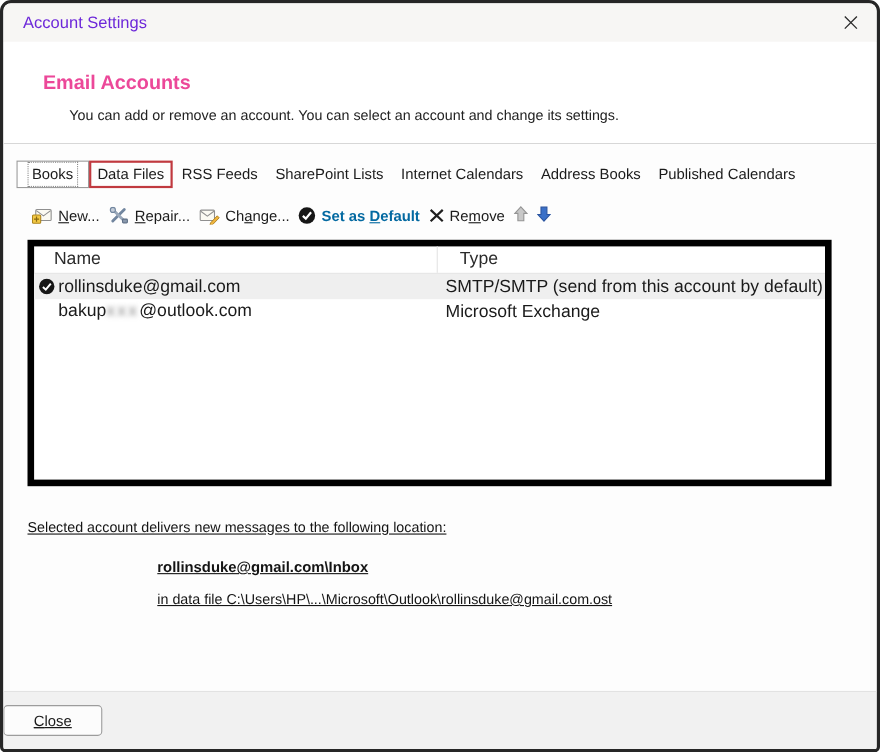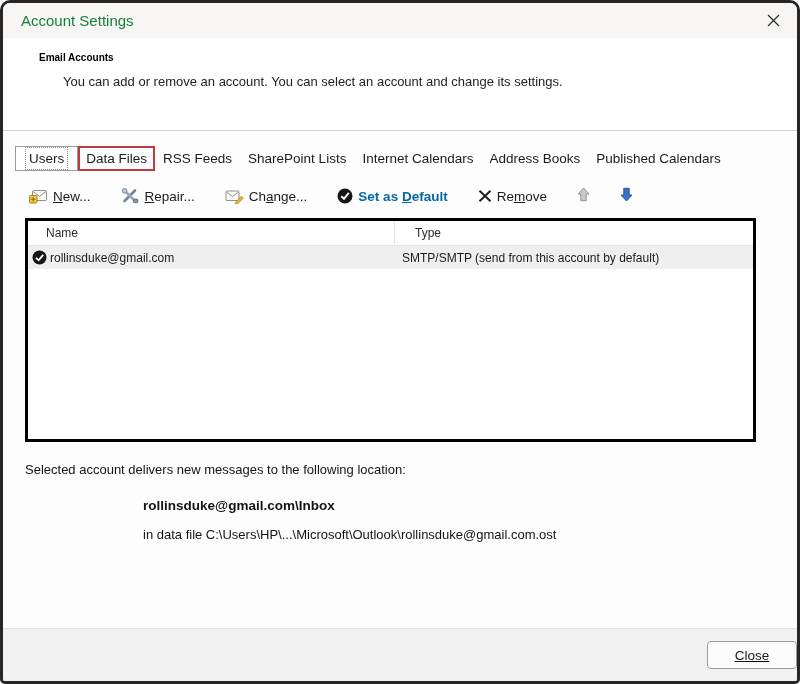--- a/index.html
+++ b/index.html
@@ -12,29 +12,29 @@
     display: flex; flex-direction: column;
     background: #fdfdfd;
   }
   
   .titlebar {
     height: 35px; flex: 0 0 35px;
     background: #f7f6f4;
     display: flex; align-items: center;
     padding: 0 16px 0 18px;
   }
-  .titlebar .title { font-size: 15px; color: #15803d; }
+  .titlebar .title { font-size: 15px; color: #6d28d9; }
   .titlebar .close { margin-left: auto; cursor: pointer; display:flex; align-items:center; }
   
   .header {
     height: 93px; flex: 0 0 93px;
     background: #ffffff;
     border-bottom: 1px solid #d7d7d7;
   }
-  .header .h-title { font-size: 10px; font-weight: bold; color:#000000; margin: 14px 0 0 36px; }
+  .header .h-title { font-size: 18px; font-weight: bold; color:#ec4899; margin: 27px 0 0 36px; }
   .header .h-desc  { font-size: 13px; color:#222; margin: 11px 0 0 60px; }
   
   .body { flex: 1 1 auto; background:#fdfdfd; position: relative; }
   .tabs {
     display: flex; align-items: center;
     margin: 15px 0 0 12px;
     font-size: 13.5px; color:#1b1b1b;
   }
   .tab { padding: 5px 8px; cursor: pointer; white-space: nowrap; }
   .tab.selected {
@@ -42,64 +42,64 @@
     background: #fff;
     padding: 4px 13px;
   }
   .tab.selected .focus { outline: 1px dotted #8a8a8a; outline-offset: 3px; }
   .tab.annotated { outline: 2px solid #c0393f; outline-offset: -2px; }
   
   .toolbar {
     display: flex; align-items: center;
     margin: 16px 0 0 26px;
     font-size: 13.5px; color: #1b1b1b;
-    gap: 30px;
+    gap: 8px;
   }
   .tbtn {
     display: flex; align-items: center; gap: 5px;
     background: none; border: none; font: inherit; color: inherit; cursor: pointer;
   }
   .tbtn.disabled { color: #0369a1; cursor: default; font-weight: bold; }
   .tbtn .ico { display:flex; align-items:center; }
   .arrowbtn { background:none; border:none; cursor:pointer; display:flex; align-items:center; }
   
   .listbox {
     margin: 13px 0 0 22px;
     width: 731px; height: 224px;
-    border: 3px solid #000000;
+    border: 6px solid #000000;
     background: #fff;
-    font-size: 12px; color:#1a1a1a;
+    font-size: 16px; color:#1a1a1a;
   }
   .lheader { display: flex; height: 25px; align-items: center; border-bottom: 1px solid #e4e4e4; color:#2b2b2b; }
   .lheader .c1 { width: 366px; padding-left: 18px; }
   .lheader .c2 { flex: 1; padding-left: 20px; border-left: 1px solid #e4e4e4; height: 100%; display:flex; align-items:center; }
   .lrow { display: flex; height: 23px; align-items: center; cursor: default; }
   .lrow.selected { background: #efefef; }
   .lrow .c1 { width: 366px; display: flex; align-items: center; padding-left: 4px; text-align: right; }
   .lrow .c1 .chk { width: 15px; margin-right: 3px; display:flex; align-items:center; }
   .lrow .c1 .noicon { width: 18px; }
   .lrow .c2 { flex: 1; padding-left: 8px; }
   .blurred {
     display: inline-block;
     filter: blur(2.6px);
     color: #8a8a8a;
     letter-spacing: 2px;
     width: 30px; overflow: hidden; vertical-align: middle;
   }
   
-  .details { margin: 20px 0 0 22px; font-size: 13px; color: #141414; }
+  .details { margin: 30px 0 0 22px; font-size: 13px; color: #141414; text-decoration: underline; }
   .details .loc { font-weight: bold; font-size: 13.5px; margin: 21px 0 0 118px; }
   .details .file { margin: 14px 0 0 118px; }
   
   .footer {
     height: 53px; flex: 0 0 53px;
     background: #f1f1f1;
     border-top: 1px solid #e0e0e0;
-    display: flex; align-items: center; justify-content: flex-end;
-    padding-right: 0;
+    display: flex; align-items: center; justify-content: flex-start;
+    padding-right: 27px;
     text-decoration: underline;
   }
   .close-btn {
     width: 90px; height: 28px;
     background: #fcfcfc;
     border: 1px solid #9c9c9c;
     border-radius: 4px;
     font-family: inherit; font-size: 13.5px; color:#1b1b1b;
     cursor: pointer;
   }
@@ -120,21 +120,21 @@
   </div>
 
   <div class="header">
     <div class="h-title">Email Accounts</div>
     <div class="h-desc">You can add or remove an account. You can select an account and change its settings.</div>
   </div>
 
   <div class="body">
 
     <div class="tabs">
-      <div class="tab selected"><span class="focus">Users</span></div>
+      <div class="tab selected"><span class="focus">Books</span></div>
       <div class="tab annotated"><span>Data Files</span></div>
       <div class="tab"><span>RSS Feeds</span></div>
       <div class="tab"><span>SharePoint Lists</span></div>
       <div class="tab"><span>Internet Calendars</span></div>
       <div class="tab"><span>Address Books</span></div>
       <div class="tab"><span>Published Calendars</span></div>
     </div>
 
     <div class="toolbar">
       <button class="tbtn">
@@ -217,20 +217,27 @@
           <span class="chk">
             <svg width="15" height="15" viewBox="0 0 15 15">
                 <circle cx="7.5" cy="7.5" r="7" fill="#161616"></circle>
                 <path d="M4 7.9 L6.6 10.3 L11.2 4.8" stroke="#fff" stroke-width="1.8" fill="none"></path>
               </svg>
           </span>
           <span>rollinsduke@gmail.com</span>
         </div>
         <div class="c2">SMTP/SMTP (send from this account by default)</div>
       </div>
+      <div class="lrow">
+        <div class="c1">
+          <span class="noicon"></span>
+          <span><span>bakup</span><span class="blurred">xxx</span><span>@outlook.com</span></span>
+        </div>
+        <div class="c2">Microsoft Exchange</div>
+      </div>
     </div>
 
     <div class="details">
       <div class="intro">Selected account delivers new messages to the following location:</div>
       <div class="loc">rollinsduke@gmail.com\Inbox</div>
       <div class="file">in data file C:\Users\HP\...\Microsoft\Outlook\rollinsduke@gmail.com.ost</div>
     </div>
   </div>
 
   <div class="footer">

